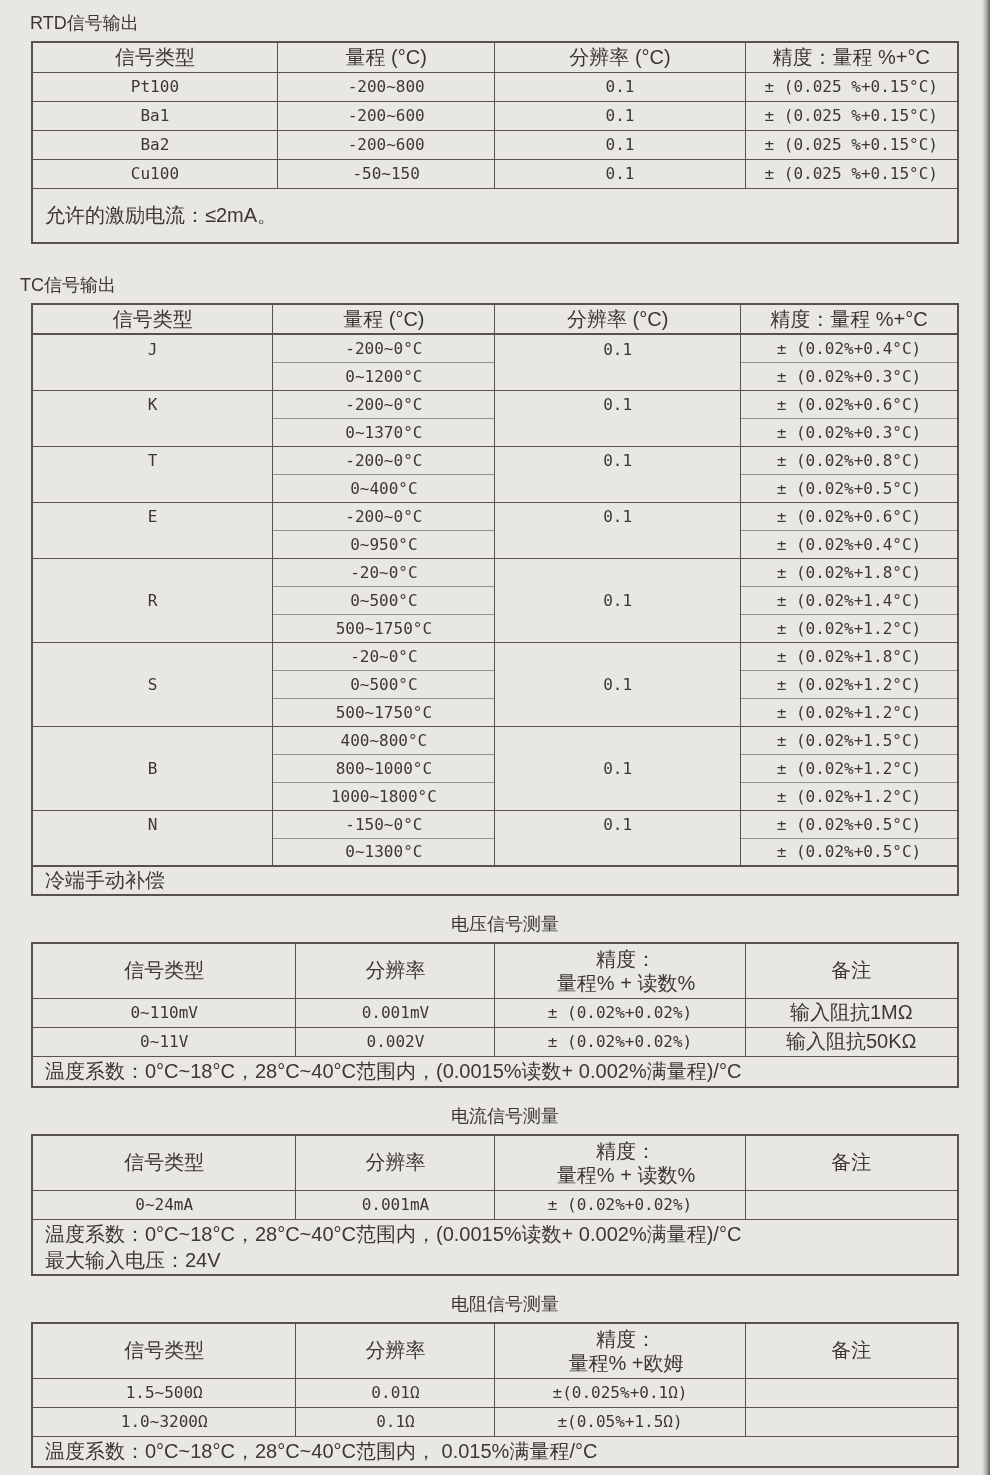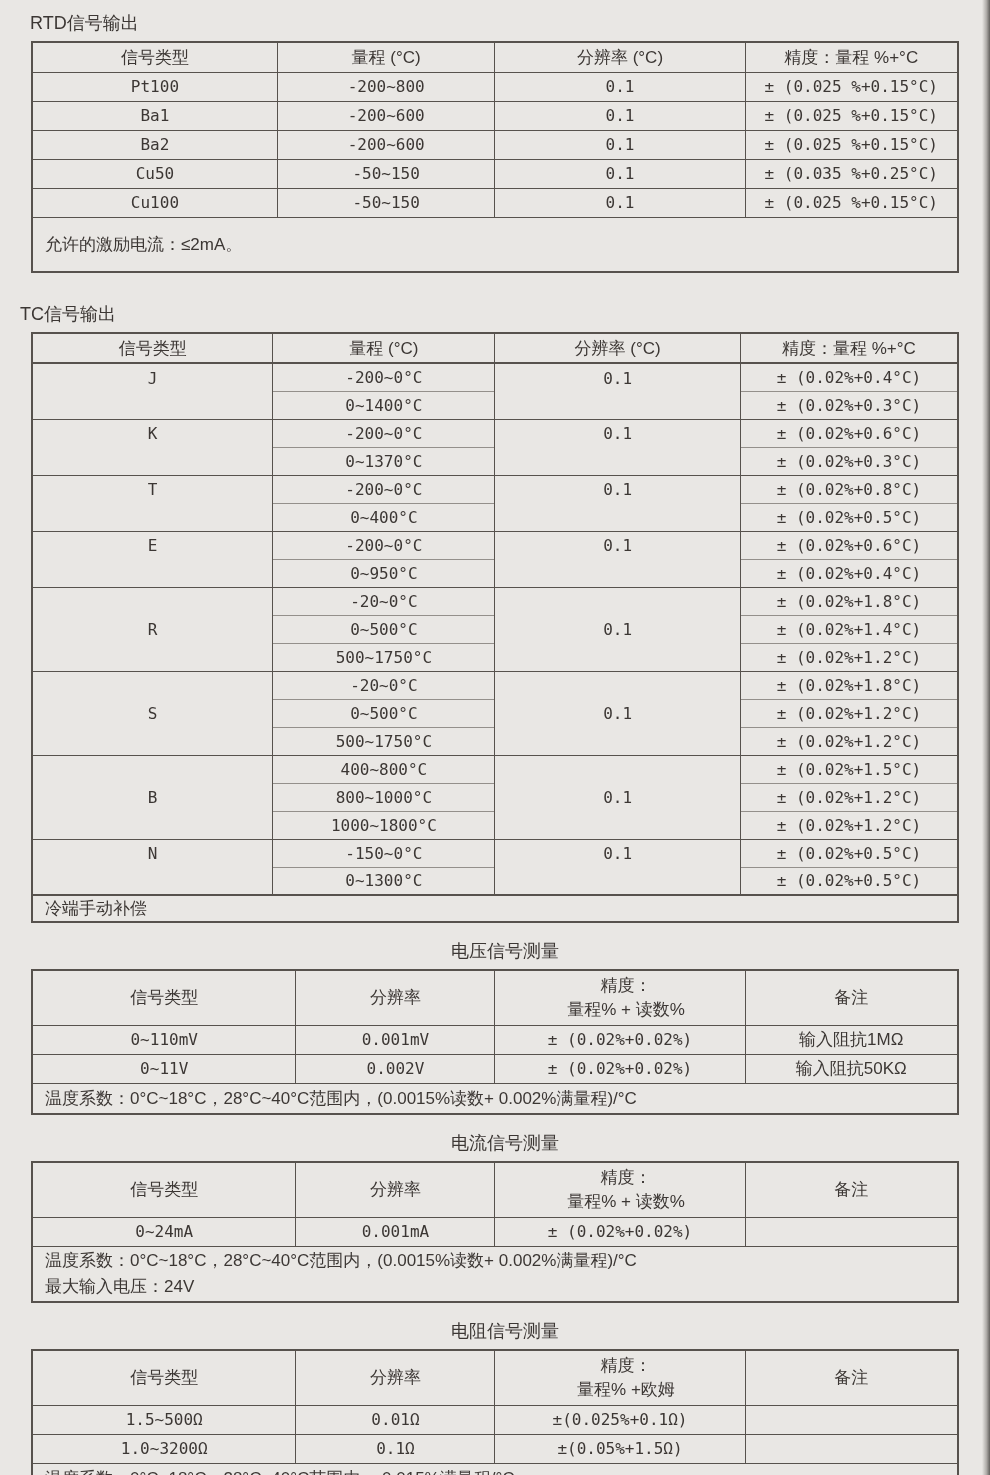--- a/index.html
+++ b/index.html
@@ -18,21 +18,21 @@
   .scan-edge{position:absolute;top:0;right:0;width:8px;height:100%;
     background:linear-gradient(to right,rgba(70,65,60,0),rgba(70,65,60,.35) 55%,rgba(40,37,34,.7));}
   .stitle{font-size:18px;line-height:22px;margin:0 0 7px 20px;}
   .stitle.first{margin-left:30px;margin-top:12px;}
   .mt-tc{margin-top:30px;}
   .mt-sec{margin-top:17px;text-align:center;}
 
   table.tbl{border-collapse:collapse;table-layout:fixed;width:928px;margin-left:31px;
     border:2px solid var(--bd);}
   .tbl td{padding:0;text-align:center;vertical-align:middle;overflow:hidden;}
-  .cn{font-size:17px;font-family:"Liberation Sans",sans-serif;}
+  .cn{font-size:20px;font-family:"Liberation Sans",sans-serif;}
   .num{font-size:16px;font-family:"DejaVu Sans Mono",monospace;}
   td.left{text-align:left;padding-left:12px;}
 
   
   .rtd td{border:1px solid var(--bd);}
   .rtd tr{height:29px;}
   .rtd tr.hd{height:30px;}
   .rtd tr.ftr{height:55px;}
 
   
@@ -88,26 +88,20 @@
         <td class="num">0.1</td>
         <td class="num">± (0.025 %+0.15°C)</td>
       </tr>
       <tr>
         <td class="num">Ba2</td>
         <td class="num">-200~600</td>
         <td class="num">0.1</td>
         <td class="num">± (0.025 %+0.15°C)</td>
       </tr>
       <tr>
-        <td class="num">Cu50</td>
-        <td class="num">-50~150</td>
-        <td class="num">0.1</td>
-        <td class="num">± (0.035 %+0.25°C)</td>
-      </tr>
-      <tr>
         <td class="num">Cu100</td>
         <td class="num">-50~150</td>
         <td class="num">0.1</td>
         <td class="num">± (0.025 %+0.15°C)</td>
       </tr>
       <tr class="ftr">
         <td colspan="4" class="cn left">允许的激励电流：≤2mA。</td>
       </tr>
     </tbody>
   </table>
@@ -132,21 +126,21 @@
         <td class="vtop" rowspan="2">
             <div class="rowc num">J</div>
           </td>
         <td class="num cL">-200~0°C</td>
         <td class="vtop cL" rowspan="2">
             <div class="rowc num">0.1</div>
           </td>
         <td class="num cL">± (0.02%+0.4°C)</td>
       </tr>
       <tr>
-        <td class="num cL sub">0~1400°C</td>
+        <td class="num cL sub">0~1200°C</td>
         <td class="num cL sub">± (0.02%+0.3°C)</td>
       </tr>
 
       <tr class="gstart">
         <td class="vtop" rowspan="2">
             <div class="rowc num">K</div>
           </td>
         <td class="num cL">-200~0°C</td>
         <td class="vtop cL" rowspan="2">
             <div class="rowc num">0.1</div>

